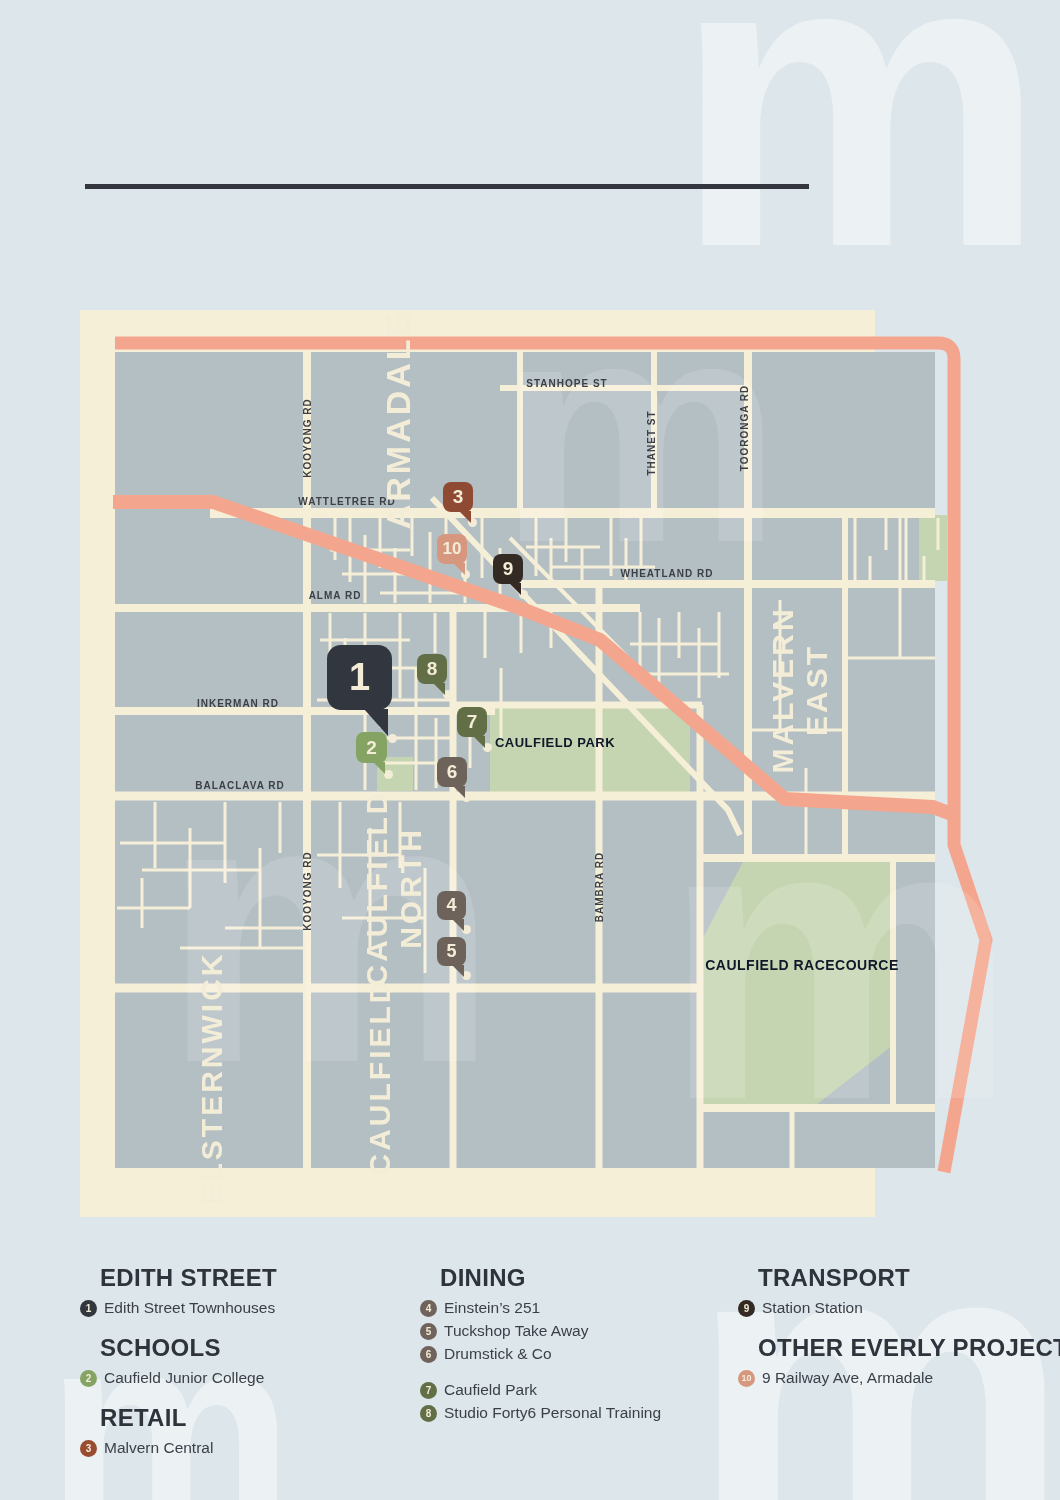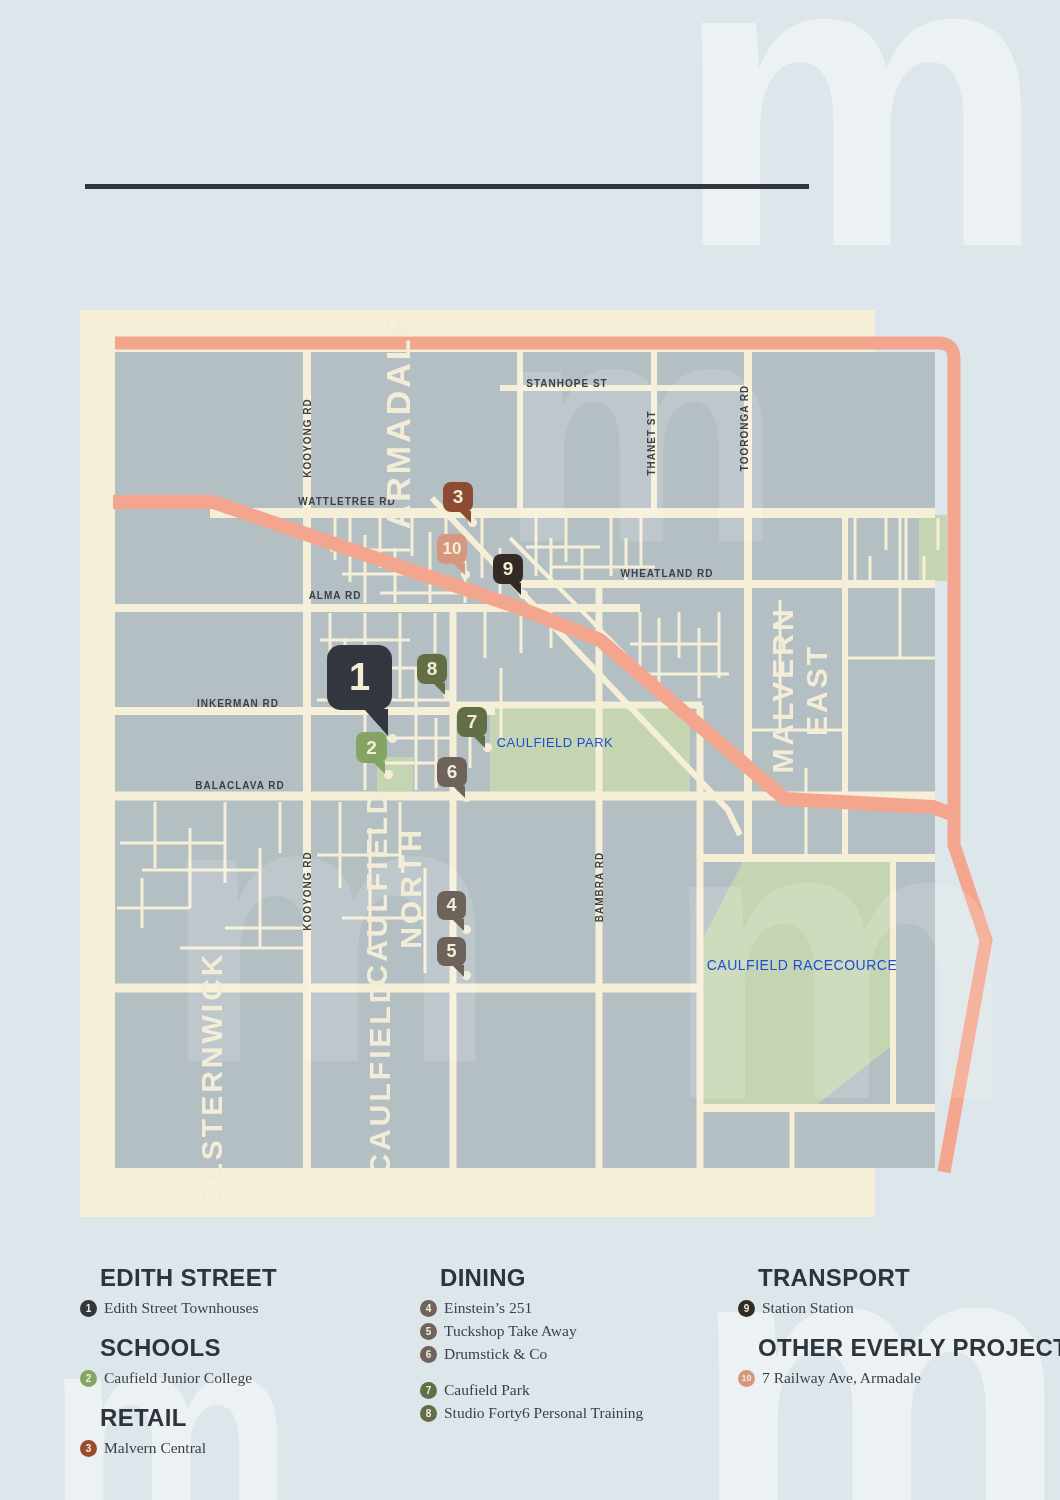--- a/index.html
+++ b/index.html
@@ -30,43 +30,43 @@
   .map svg{position:absolute;left:0;top:0;}
   .layer{position:absolute;left:0;top:0;width:100%;height:100%;}
 
   .street-label{position:absolute;font-size:10px;font-weight:700;
                 letter-spacing:1px;color:#3c4046;white-space:nowrap;
                 transform:translate(-50%,-50%);}
   .street-label.v{transform:translate(-50%,-50%) rotate(-90deg);}
   .area-label{position:absolute;font-weight:700;letter-spacing:3px;
               color:#f3edd8;white-space:nowrap;
               transform:translate(-50%,-50%) rotate(-90deg);}
-  .poi-label{position:absolute;font-weight:400;letter-spacing:.5px;
-             color:#1d4ed8;white-space:nowrap;transform:translate(-50%,-50%);}
+  .poi-label{position:absolute;font-weight:700;letter-spacing:.5px;
+             color:#0f172a;white-space:nowrap;transform:translate(-50%,-50%);}
 
   .marker{position:absolute;display:flex;align-items:center;justify-content:center;
           color:#f3edd8;font-weight:700;border-radius:8px;z-index:4;}
   .marker .tail{position:absolute;right:2px;bottom:-11px;width:12px;height:12px;
                 clip-path:polygon(0 0,100% 0,100% 100%);}
   .marker.big{border-radius:14px;}
   .marker.big .tail{right:4px;bottom:-26px;width:24px;height:27px;}
   .marker-dot{position:absolute;width:9px;height:9px;border-radius:50%;
               background:#f3edd8;z-index:3;}
 
   
   .legend{position:absolute;left:0;top:1264px;width:100%;}
   .legend-col{position:absolute;top:0;}
   .legend-sec{margin-bottom:16px;}
   .legend-h{margin:0 0 6px 20px;font-size:24px;font-weight:700;
             letter-spacing:.3px;color:#2f333c;white-space:nowrap;}
   .legend-item{display:flex;align-items:center;margin-bottom:3px;height:20px;}
   .legend-badge{width:17px;height:17px;border-radius:50%;flex:0 0 17px;
                 display:flex;align-items:center;justify-content:center;
                 color:#f3edd8;font-size:10px;font-weight:700;margin-right:7px;}
-  .legend-label{font-size:15.5px;color:#3b3f48;white-space:nowrap;font-family:Liberation Serif, serif;}
+  .legend-label{font-size:15.5px;color:#3b3f48;white-space:nowrap;}
 </style>
 </head>
 <body>
 
 <div class="poster">
 
   <div id="bg-watermarks">
       <div class="wm bg" style="left: 880px; top: 1390px; font-size: 430px;">m</div>
       <div class="wm bg" style="left: 170px; top: 1430px; font-size: 280px;">m</div>
       <div class="wm bg" style="left: 860px; top: 100px; font-size: 420px;">m</div>
@@ -339,18 +339,18 @@
           <h3 class="legend-h">TRANSPORT</h3>
           <div class="legend-item">
             <div class="legend-badge" style="background: rgb(52, 42, 36);">9</div>
             <div class="legend-label">Station Station</div>
           </div>
         </div>
         <div class="legend-sec">
           <h3 class="legend-h">OTHER EVERLY PROJECTS</h3>
           <div class="legend-item">
             <div class="legend-badge" style="background: rgb(215, 151, 127); font-size: 9px;">10</div>
-            <div class="legend-label">7 Railway Ave, Armadale</div>
+            <div class="legend-label">9 Railway Ave, Armadale</div>
           </div>
         </div>
       </div>
     </div>
 </div>
 
 </body></html>

